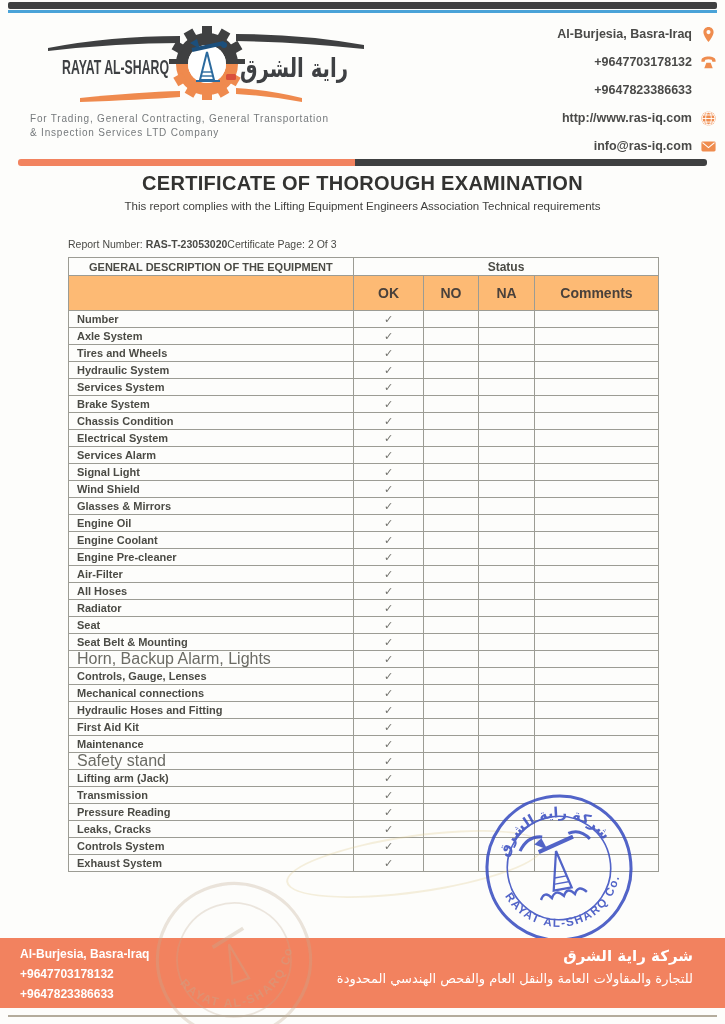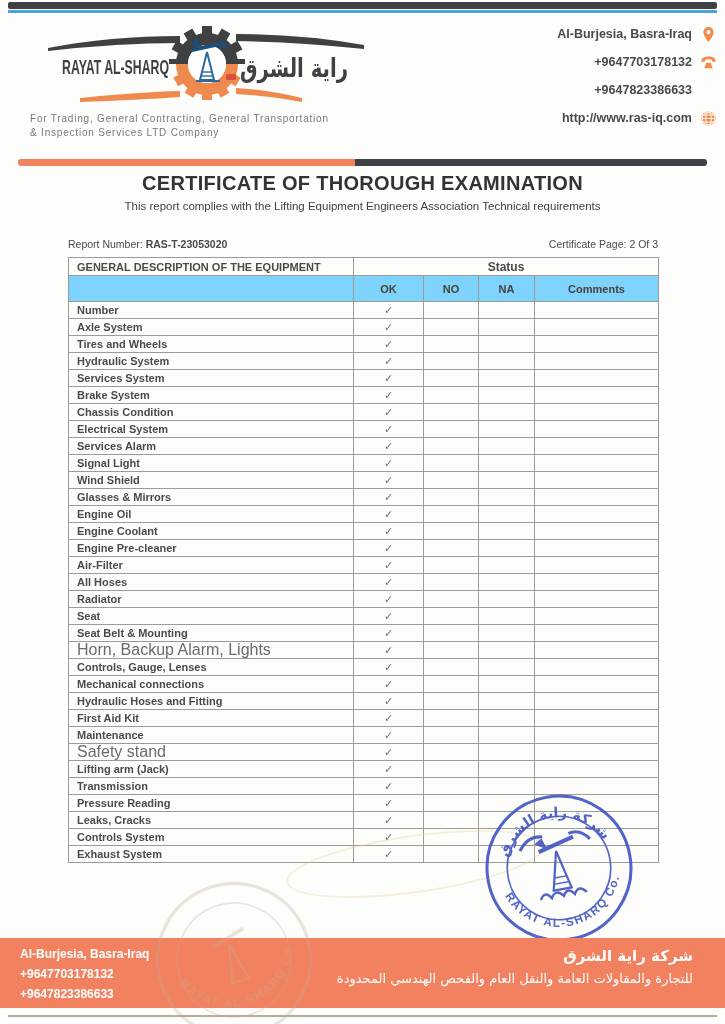--- a/index.html
+++ b/index.html
@@ -29,36 +29,36 @@
   .contact-icon.empty { visibility:hidden; }
 
   
   .doc-title { position:absolute; left:0; top:172px; width:725px; text-align:center;
                font-size:20px; font-weight:bold; color:#333331; letter-spacing:0.3px; }
   .doc-subtitle { position:absolute; left:0; top:200px; width:725px; text-align:center;
                   font-size:11.5px; color:#3f3f3d; }
 
   
   .report-line { position:absolute; left:68px; top:238px; width:590px; display:flex;
-                 justify-content:space-between; font-size:10.5px; color:#4a4a46; }
+                 justify-content:flex-start; font-size:10.5px; color:#4a4a46; }
   .report-number { font-weight:bold; }
 
   
   .equip-table { position:absolute; left:68px; top:257px; width:590px;
                  border-collapse:collapse; table-layout:fixed; }
   .equip-table col.c-desc { width:285px; }
   .equip-table col.c-ok   { width:70px; }
   .equip-table col.c-no   { width:55px; }
   .equip-table col.c-na   { width:56px; }
   .equip-table col.c-com  { width:124px; }
   .equip-table th, .equip-table td { border:1px solid #9c9c94; font-size:11px; color:#4b4b45; }
   .equip-table thead th { height:18px; }
-  th.desc-header { text-align:left; padding-left:8px; font-size:11px; }
+  th.desc-header { text-align:left; padding-left:20px; font-size:11px; }
   th.status-header { font-size:12px; }
-  tr.sub-header th { background:#7dd3fc; height:26px; font-size:11px; color:#4a413b; }
+  tr.sub-header th { background:#fdba74; height:35px; font-size:14px; color:#4a413b; }
   .equip-table tbody td { height:17px; line-height:16px; }
   .equip-table tbody td.desc { text-align:left; padding-left:8px; font-weight:bold; }
   .equip-table tbody tr.muted td.desc { font-weight:normal; color:#6b6b64; font-size:16px; }
   .equip-table tbody td.status { text-align:center; color:#72726c; font-size:11px; }
 
   
   .stamp-blue { position:absolute; left:483px; top:792px; width:152px; height:152px;
                 transform:rotate(-10deg); opacity:0.88; }
   .stamp-embossed { position:absolute; left:152px; top:878px; width:164px; height:164px;
                     transform:rotate(-18deg); opacity:0.75; z-index:5; }
@@ -168,20 +168,27 @@
       <span class="contact-text">http://www.ras-iq.com</span>
       <svg class="contact-icon" viewBox="0 0 24 24">
         <circle cx="12" cy="12" r="10" fill="#ef8c4e"></circle>
         <g stroke="#ffffff" stroke-width="1.3" fill="none">
           <circle cx="12" cy="12" r="9"></circle>
           <ellipse cx="12" cy="12" rx="4" ry="9"></ellipse>
           <line x1="3" y1="12" x2="21" y2="12"></line>
           <line x1="4.3" y1="7" x2="19.7" y2="7"></line>
           <line x1="4.3" y1="17" x2="19.7" y2="17"></line>
         </g>
+      </svg>
+    </div>
+    <div class="contact-line">
+      <span class="contact-text">info@ras-iq.com</span>
+      <svg class="contact-icon" viewBox="0 0 24 24">
+        <rect x="2" y="5" width="20" height="14" rx="2" fill="#ef8c4e"></rect>
+        <polyline points="3.5,6.5 12,13.5 20.5,6.5" fill="none" stroke="#ffffff" stroke-width="1.6"></polyline>
       </svg>
     </div>
   </div>
 
   <div class="doc-title">CERTIFICATE OF THOROUGH EXAMINATION</div>
   <div class="doc-subtitle">This report complies with the Lifting Equipment Engineers Association Technical requirements</div>
 
   <div class="report-line">
     <div>
       <span>Report Number:</span>

